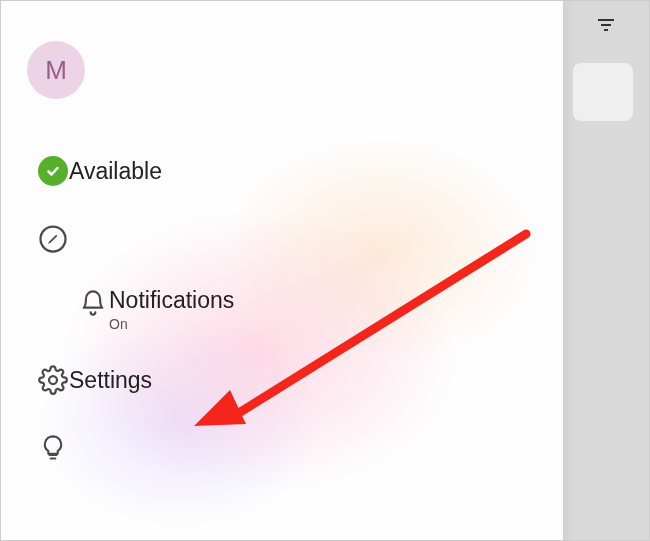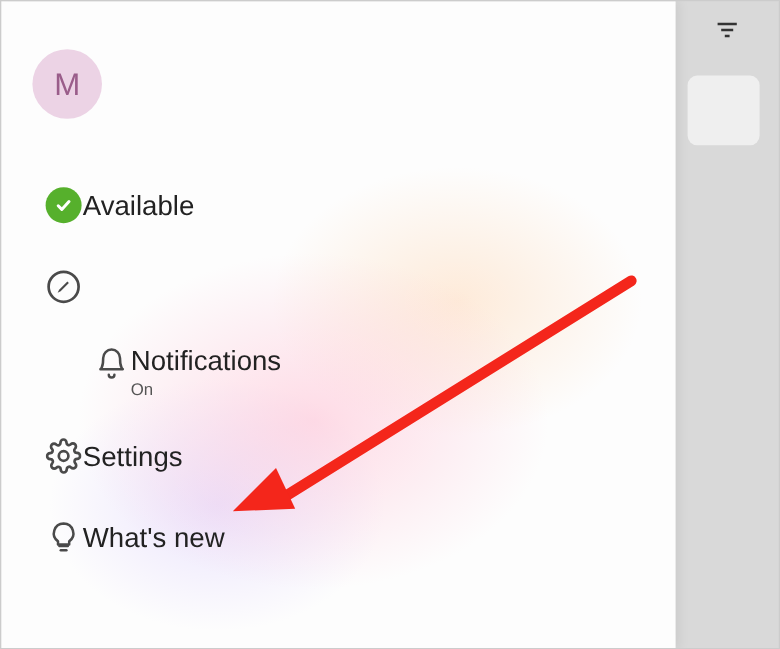--- a/index.html
+++ b/index.html
@@ -213,23 +213,20 @@
     </div>
 
     <div class="menu-item">
       <div class="icon-slot">
         <svg width="28" height="28" viewBox="0 0 24 24" fill="none" stroke="currentColor" stroke-width="1.8" stroke-linecap="round" stroke-linejoin="round">
           <path d="M9 18h6"></path>
           <path d="M10 21h4"></path>
           <path d="M12 2a7 7 0 0 0-4 12.7V17h8v-2.3A7 7 0 0 0 12 2z"></path>
         </svg>
       </div>
-      <div class="menu-text">
-        <span class="menu-label">What's new</span>
-      </div>
     </div>
 
   </div>
 
   <svg class="arrow-annotation" viewBox="0 0 350 210">
     <line x1="340" y1="8" x2="48" y2="190" stroke="#f4261b" stroke-width="9" stroke-linecap="round"></line>
     <polygon points="8,200 60,198 44,164" fill="#f4261b"></polygon>
   </svg>
 
 </div>

